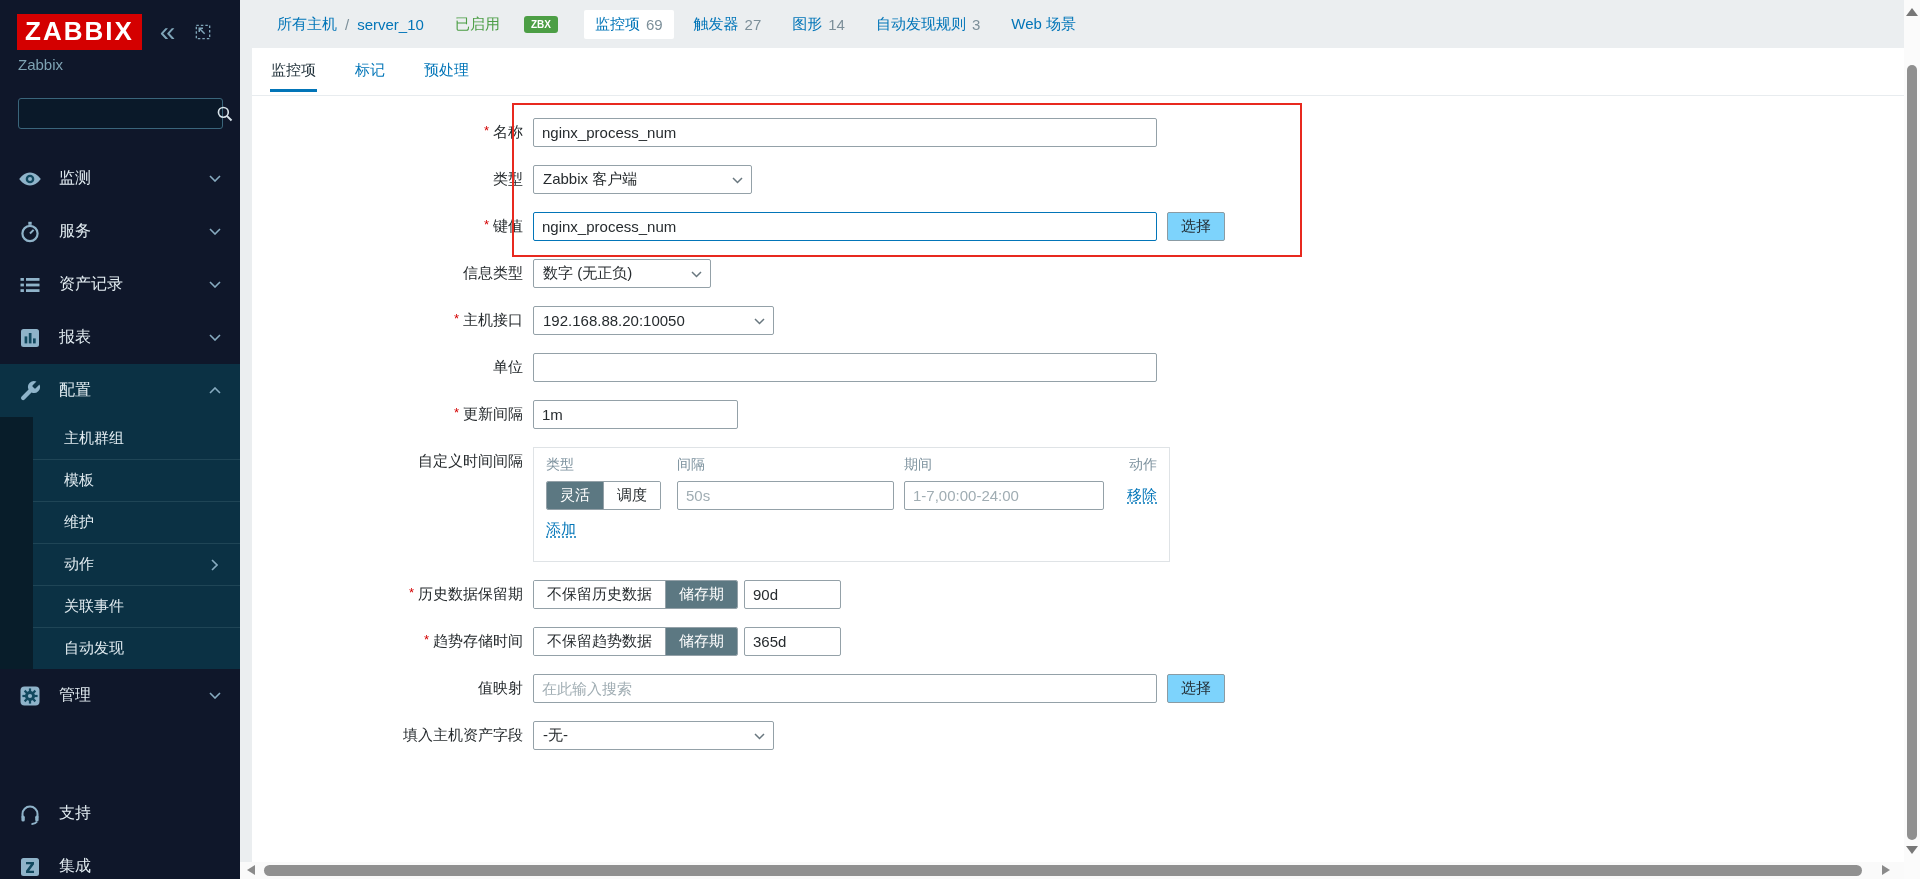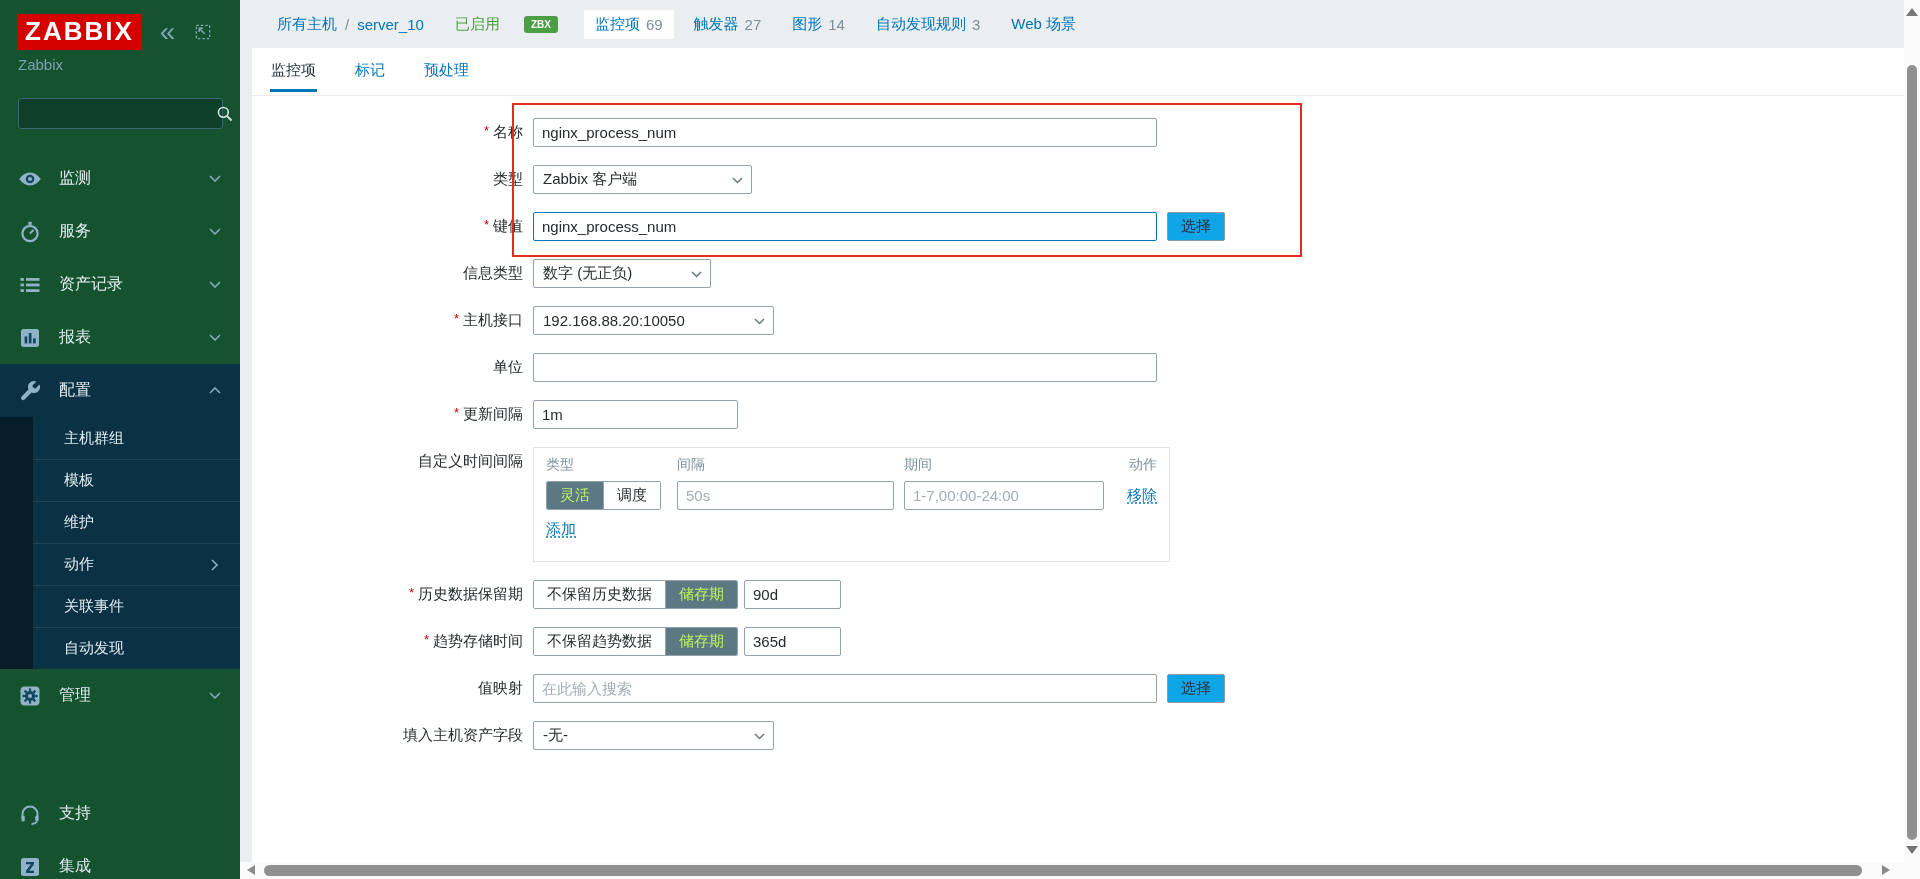--- a/index.html
+++ b/index.html
@@ -1,21 +1,21 @@
 <!DOCTYPE html>
 <html><head>
 <meta charset="utf-8">
 <style>
   * { margin:0; padding:0; box-sizing:border-box; }
   html,body { background:#ebeef0; }
   .app { position:relative; width:1920px; height:879px; overflow:hidden;
          font-family:"Liberation Sans", sans-serif; font-size:15px; color:#262b2e; background:#ebeef0; }
 
   
-  .sidebar { position:absolute; left:0; top:0; width:240px; height:879px; background:#14532d; color:#e2ecf1; z-index:4; }
+  .sidebar { position:absolute; left:0; top:0; width:240px; height:879px; background:#0f172a; color:#e2ecf1; z-index:4; }
   .logo-row { position:absolute; top:14px; left:17px; display:flex; align-items:center; gap:18px; }
   .logo { background:#d40000; color:#fff; font-weight:bold; font-size:26px; letter-spacing:2px; padding:2px 8px 3px; cursor:pointer; }
   .collapse-btn { color:#7fa5b8; font-size:28px; line-height:20px; cursor:pointer; }
   .kiosk-btn { cursor:pointer; display:flex; }
   .server-name { position:absolute; top:56px; left:18px; color:#7ea2b3; font-size:15px; }
   .search-box { position:absolute; top:98px; left:18px; width:205px; height:31px; background:rgba(4,28,41,.35);
                 border:1px solid #3a657b; border-radius:3px; display:flex; align-items:center; }
   .search-box input { flex:1; background:transparent; border:none; outline:none; color:#e2ecf1; padding:0 8px; font-size:14px; font-family:inherit; }
   .search-box .mag { margin-right:7px; display:flex; }
 
@@ -58,26 +58,26 @@
   .req { color:#d40000; margin-right:4px; font-size:13px; vertical-align:2px; }
   .fcontrol { margin-left:10px; display:flex; align-items:flex-start; }
   .tinput { height:29px; border:1px solid #94a1a8; border-radius:2px; padding:0 8px; font-size:15px;
             color:#262b2e; background:#fff; font-family:inherit; outline:none; }
   .tinput::placeholder { color:#a0adb3; }
   .tinput.focused { border-color:#0275b8; }
   .w624 { width:624px; }
   .tselect { height:29px; border:1px solid #94a1a8; border-radius:2px; background:#fff; display:inline-flex;
              align-items:center; padding:0 28px 0 9px; position:relative; cursor:pointer; font-size:15px; }
   .tselect .sel-chev { position:absolute; right:8px; top:11px; display:flex; }
-  .btn { height:29px; padding:0 13px; border:1px solid #8b9ba3; border-radius:2px; background:#0ea5e9; color:#25323a;
+  .btn { height:29px; padding:0 13px; border:1px solid #8b9ba3; border-radius:2px; background:#7dd3fc; color:#25323a;
          font-size:15px; margin-left:10px; cursor:pointer; font-family:inherit; }
   .seg { display:inline-flex; height:29px; border:1px solid #94a1a8; border-radius:2px; overflow:hidden; }
   .seg-btn { padding:0 13px; display:flex; align-items:center; background:#fff; color:#262b2e; font-size:15px; cursor:pointer; }
   .seg-btn + .seg-btn { border-left:1px solid #94a1a8; }
-  .seg-btn.on { background:#5c7882; color:#bef264; }
+  .seg-btn.on { background:#5c7882; color:#ffffff; }
   .link { color:#0275b8; text-decoration:underline dotted; text-underline-offset:3px; cursor:pointer; font-size:15px; }
   .intervals-box { width:637px; border:1px solid #dfe3e6; padding:8px 12px 10px; height:115px; }
   .iv-head { display:flex; color:#7d929e; font-size:14px; margin-bottom:7px; }
   .iv-row { display:flex; align-items:center; }
   .iv-c1 { width:131px; } .iv-c2 { width:227px; } .iv-c3 { width:218px; }
   .iv-c4 { margin-left:auto; text-align:right; }
   .iv-add { margin-top:10px; }
   .textarea { width:624px; height:100px; border:1px solid #94a1a8; border-radius:2px; resize:none;
               font-family:inherit; font-size:15px; padding:4px 8px; outline:none; }
   .red-box { position:absolute; left:260px; top:55px; width:790px; height:154px; border:2px solid #e8291f; pointer-events:none; }

